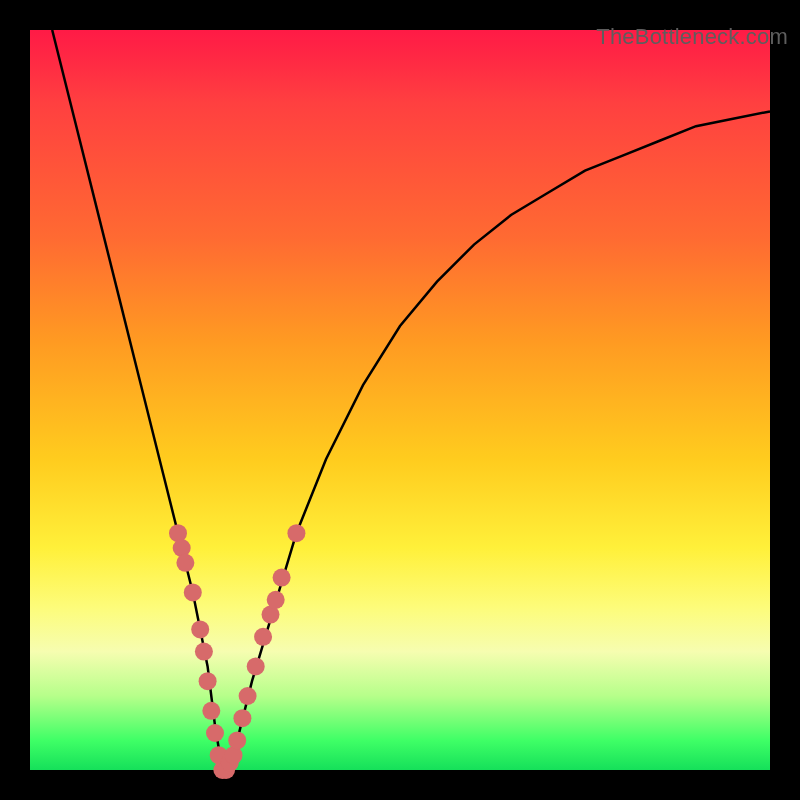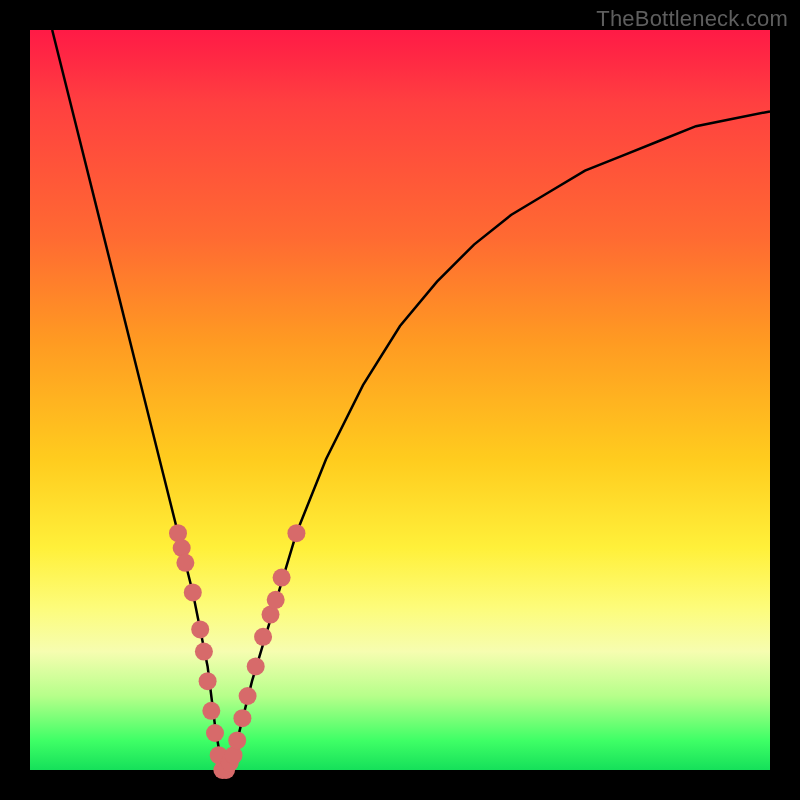--- a/index.html
+++ b/index.html
@@ -34,21 +34,21 @@
       #fff03a 70%,
       #fdfc7a 78%,
       #f6fdb0 84%,
       #b6ff8a 90%,
       #3fff66 96%,
       #15e05a 100%
     );
   }
   .wm {
     position: absolute;
-    top: 6px;
+    top: 24px;
     right: 12px;
     color: #5e5e5e;
     font-size: 22px;
     letter-spacing: 0.2px;
     user-select: none;
   }
   svg.curve {
     position: absolute;
     left: 0;
     top: 0;

